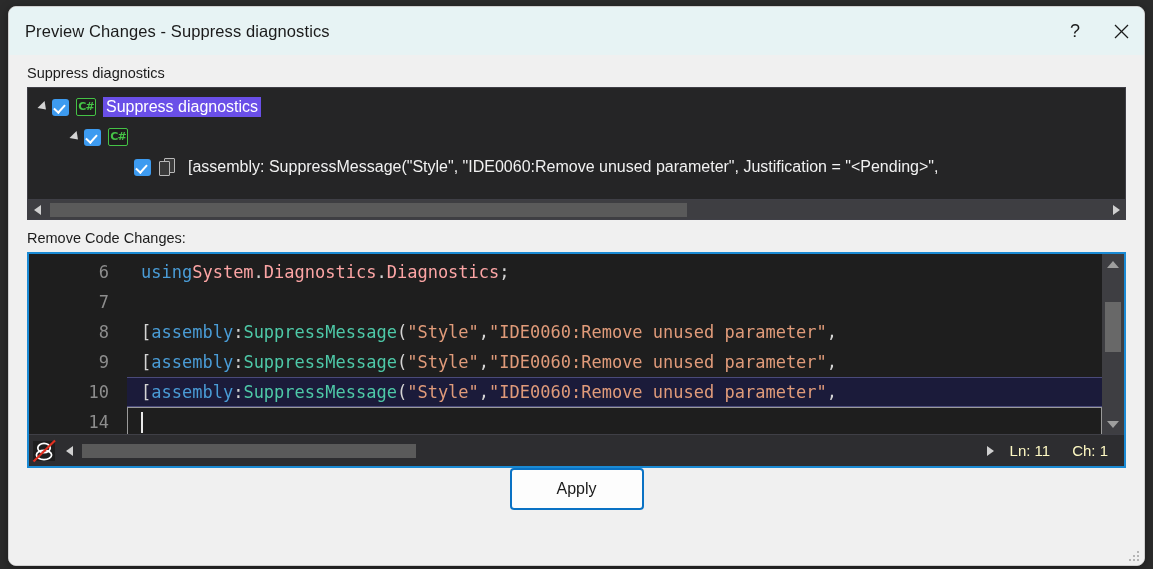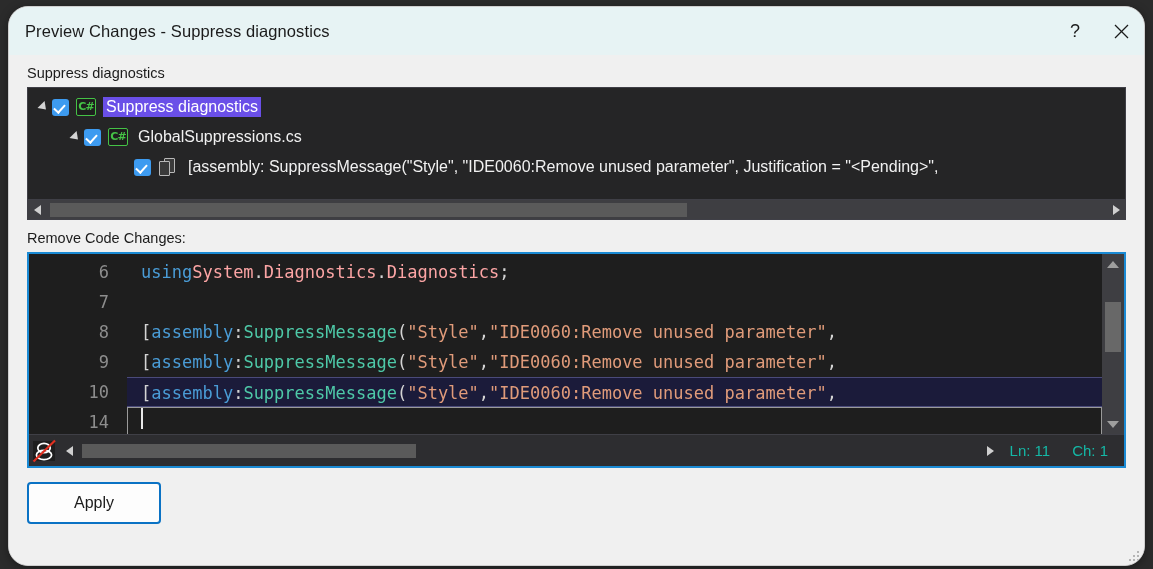--- a/index.html
+++ b/index.html
@@ -14,21 +14,21 @@
 
   
   .dialog {
     position: absolute;
     left: 8px;
     top: 6px;
     width: 1137px;
     height: 560px;
     background: #f0f0f0;
     border: 1px solid #cfcfcf;
-    border-radius: 20px;
+    border-radius: 8px;
     overflow: hidden;
     box-shadow: 0 2px 10px rgba(0,0,0,0.35);
     display: flex;
     flex-direction: column;
   }
 
   
   .titlebar {
     height: 48px;
     background: #e7f3f4;
@@ -243,21 +243,21 @@
     font-family: "DejaVu Sans Mono", monospace;
     font-size: 17px;
   }
   .ccode {
     flex: 1 1 auto;
     padding-left: 14px;
     color: #d4d4d4;
     position: relative;
     height: 30px;
     display: flex;
-    align-items: flex-start;
+    align-items: center;
   }
   .cline.diff-add .ccode {
     background: #1b1b3a;
     border-top: 1px solid #4a4a7a;
     border-bottom: 1px solid #4a4a7a;
   }
   .cline.caret-line .ccode {
     background: #1e1e1e;
     border: 1px solid #9a9a9a;
     height: 30px;
@@ -320,34 +320,33 @@
     position: relative;
     display: flex; align-items: center; justify-content: center;
   }
   .sel-glyph svg { display: block; }
   .status-spacer { flex: 1 1 auto; height: 20px; position: relative; display:flex; align-items:center;}
   .status-right {
     display: flex;
     align-items: center;
     gap: 22px;
     padding: 0 16px 0 10px;
-    color: #14b8a6;
+    color: #fef9c3;
     font-size: 15px;
     font-family: "Liberation Sans", sans-serif;
     white-space: nowrap;
     flex: 0 0 auto;
   }
 
   
   .footer {
     flex: 1 1 auto;
     display: flex;
     align-items: flex-start;
-    justify-content: flex-start;
-    padding-top: 14px;
+    justify-content: center;
     gap: 14px;
   }
   .btn {
     width: 134px;
     height: 42px;
     font-size: 16px;
     background: #fdfdfd;
     border: 1px solid #cccccc;
     border-radius: 4px;
     color: #1b1b1b;
@@ -405,21 +404,20 @@
             <span class="chk"></span>
             <span class="cs-icon">C#</span>
             <span class="tree-label">Suppress diagnostics</span>
           </div>
           <div class="tree-row lvl1">
             <span class="tw-twisty">
               <span class="tri"></span>
             </span>
             <span class="chk"></span>
             <span class="cs-icon">C#</span>
-            <span class="tree-label">GlobalSuppressions.cs</span>
           </div>
           <div class="tree-row lvl2">
             <span class="tw-twisty empty">
               <span class="tri"></span>
             </span>
             <span class="chk"></span>
             <span class="doc-icon">
               <span class="p2"></span>
               <span class="p1"></span>
             </span>

